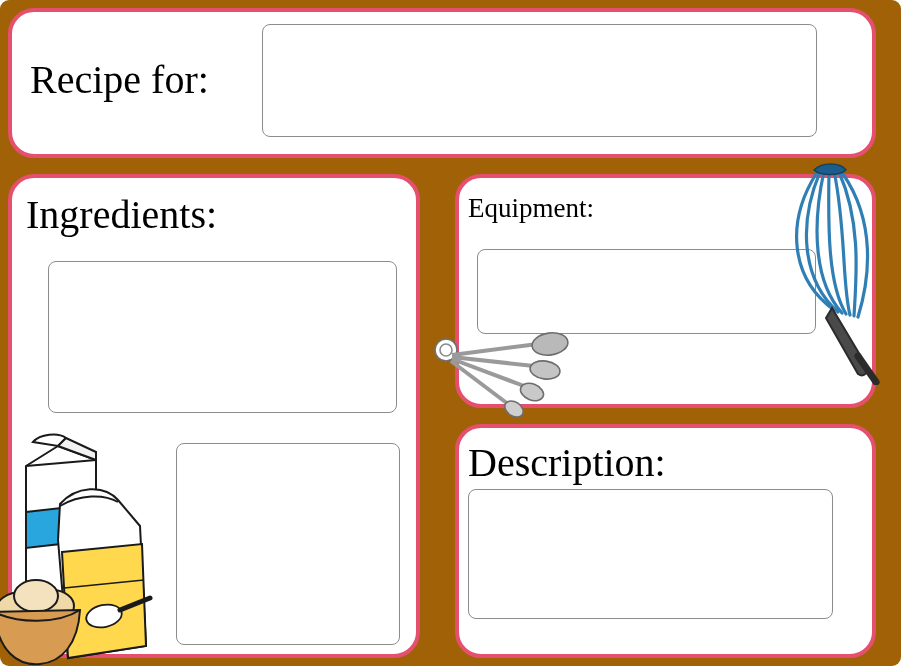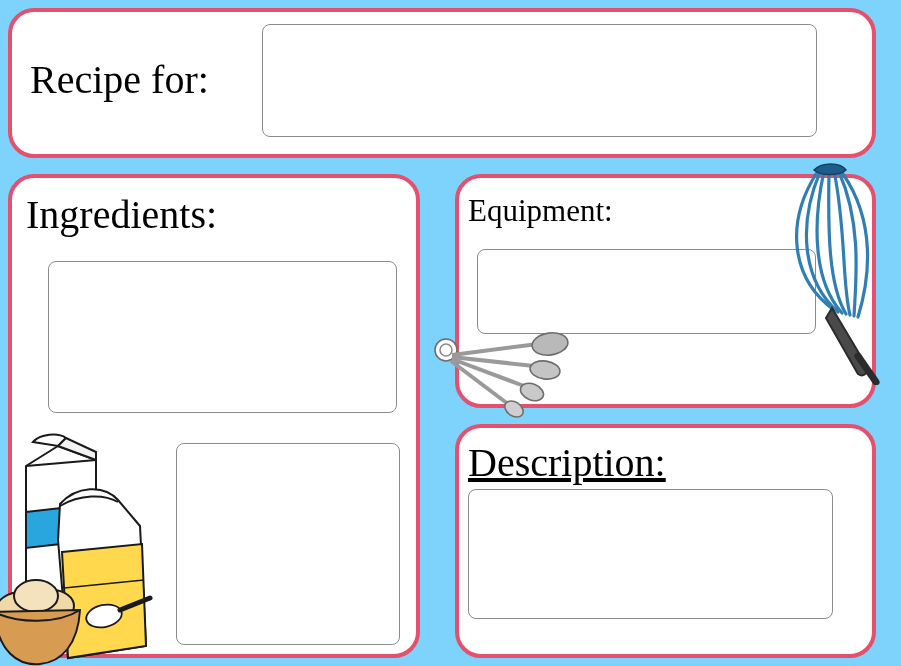--- a/index.html
+++ b/index.html
@@ -10,21 +10,22 @@
   body {
     width: 901px;
     height: 666px;
     font-family: "Liberation Serif", serif;
     overflow: hidden;
   }
   #sheet {
     position: relative;
     width: 901px;
     height: 666px;
-    background: #7dd3fc;
+    background: #a16207;
+    border-radius: 9px;
   }
 
   
   .panel {
     position: absolute;
     border: 4px solid #e4506e;
     border-radius: 26px;
     background: #ffffff;
     box-sizing: border-box;
   }
@@ -46,22 +47,22 @@
   }
 
   
   #panel-recipe   { left: 8px;   top: 8px;   width: 868px; height: 150px; }
   #panel-ingredients { left: 8px; top: 174px; width: 412px; height: 484px; }
   #panel-equipment { left: 455px; top: 174px; width: 421px; height: 234px; }
   #panel-description { left: 455px; top: 424px; width: 421px; height: 234px; }
 
   #label-recipe      { left: 30px;  top: 60px;  font-size: 40px; }
   #label-ingredients { left: 26px;  top: 195px; font-size: 40px; text-align: right; }
-  #label-equipment   { left: 468px; top: 195px; font-size: 31px; }
-  #label-description { left: 468px; top: 443px; font-size: 40px; text-decoration: underline; }
+  #label-equipment   { left: 468px; top: 195px; font-size: 27px; }
+  #label-description { left: 468px; top: 443px; font-size: 40px; }
 
   #box-recipe      { left: 262px; top: 24px;  width: 555px; height: 113px; }
   #box-ingredients-1 { left: 48px; top: 261px; width: 349px; height: 152px; }
   #box-ingredients-2 { left: 176px; top: 443px; width: 224px; height: 202px; }
   #box-equipment   { left: 477px; top: 249px; width: 339px; height: 85px; }
   #box-description { left: 468px; top: 489px; width: 365px; height: 130px; }
 
   
   .art {
     position: absolute;

